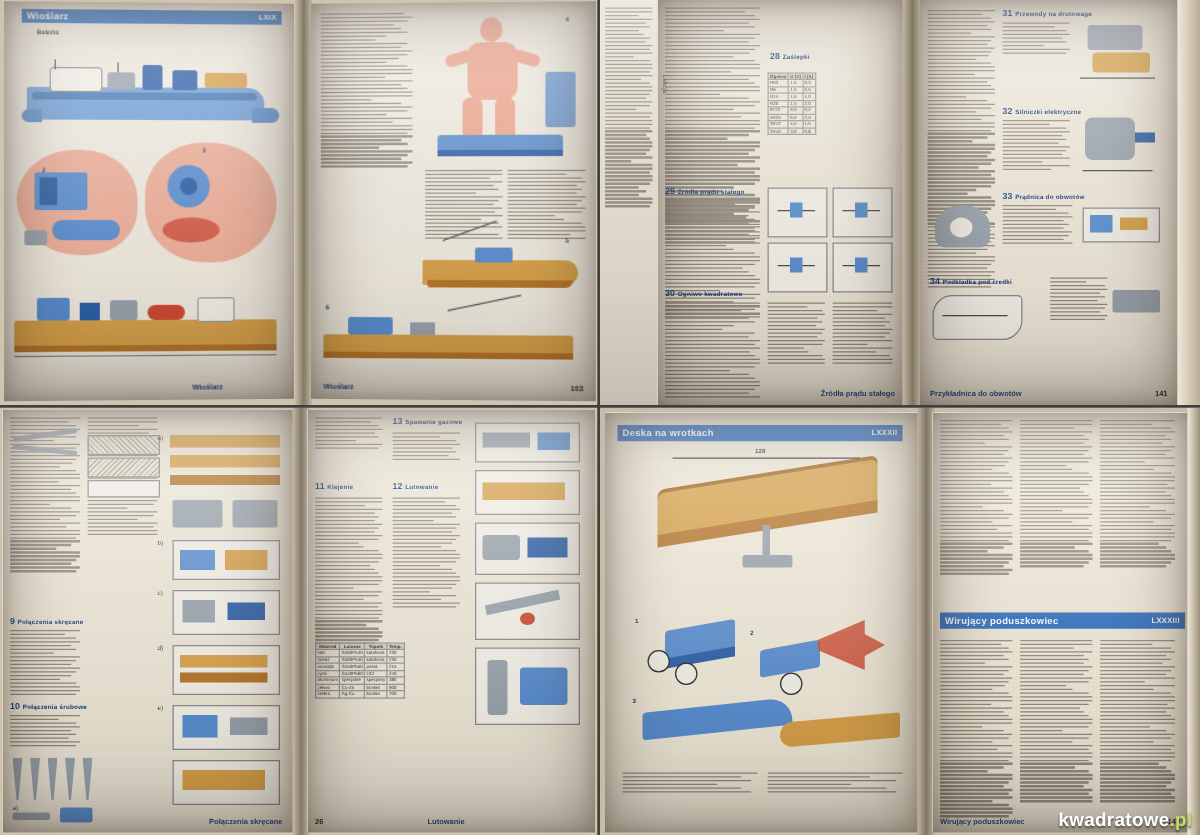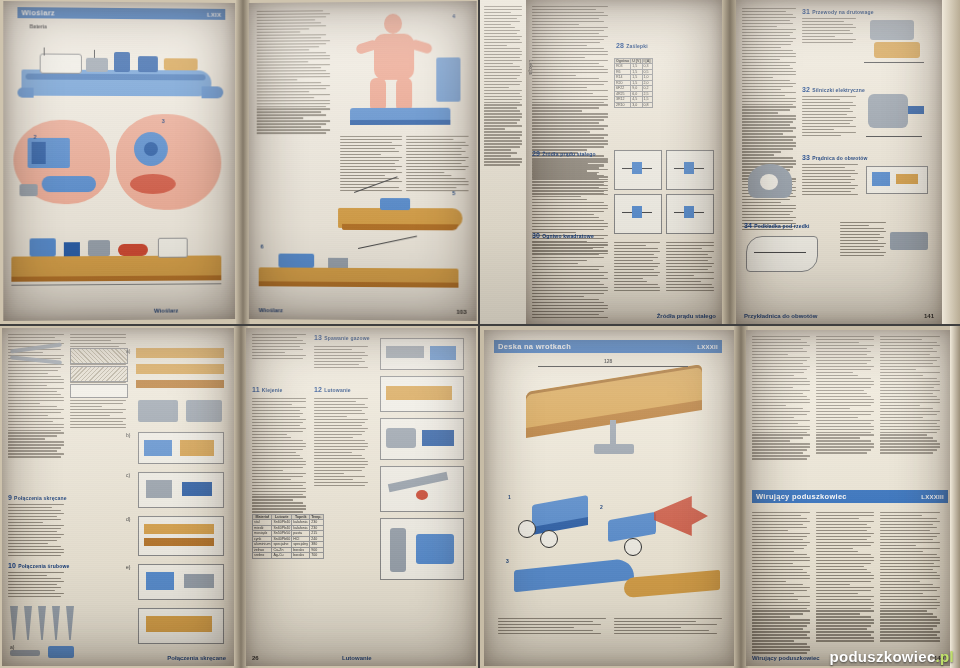--- a/index.html
+++ b/index.html
@@ -1474,15 +1474,15 @@
         <div class="vign"></div>
     </div>
 
     <div class="edge" style="right:0;width:10px;background:linear-gradient(90deg,#efe8d9,#9c907a);"></div>
   </div>
 
   <div style="position:absolute;left:478px;top:0;width:2px;height:668px;background:#3f3f3f"></div>
   <div style="position:absolute;left:0;top:324px;width:960px;height:2px;background:#3f3f3f"></div>
 
   <div id="wm">
-    <span>poduszkowiec</span><span class="dot">.pl</span>
+    <span>kwadratowe</span><span class="dot">.pl</span>
   </div>
 </div>
 
 </body></html>

